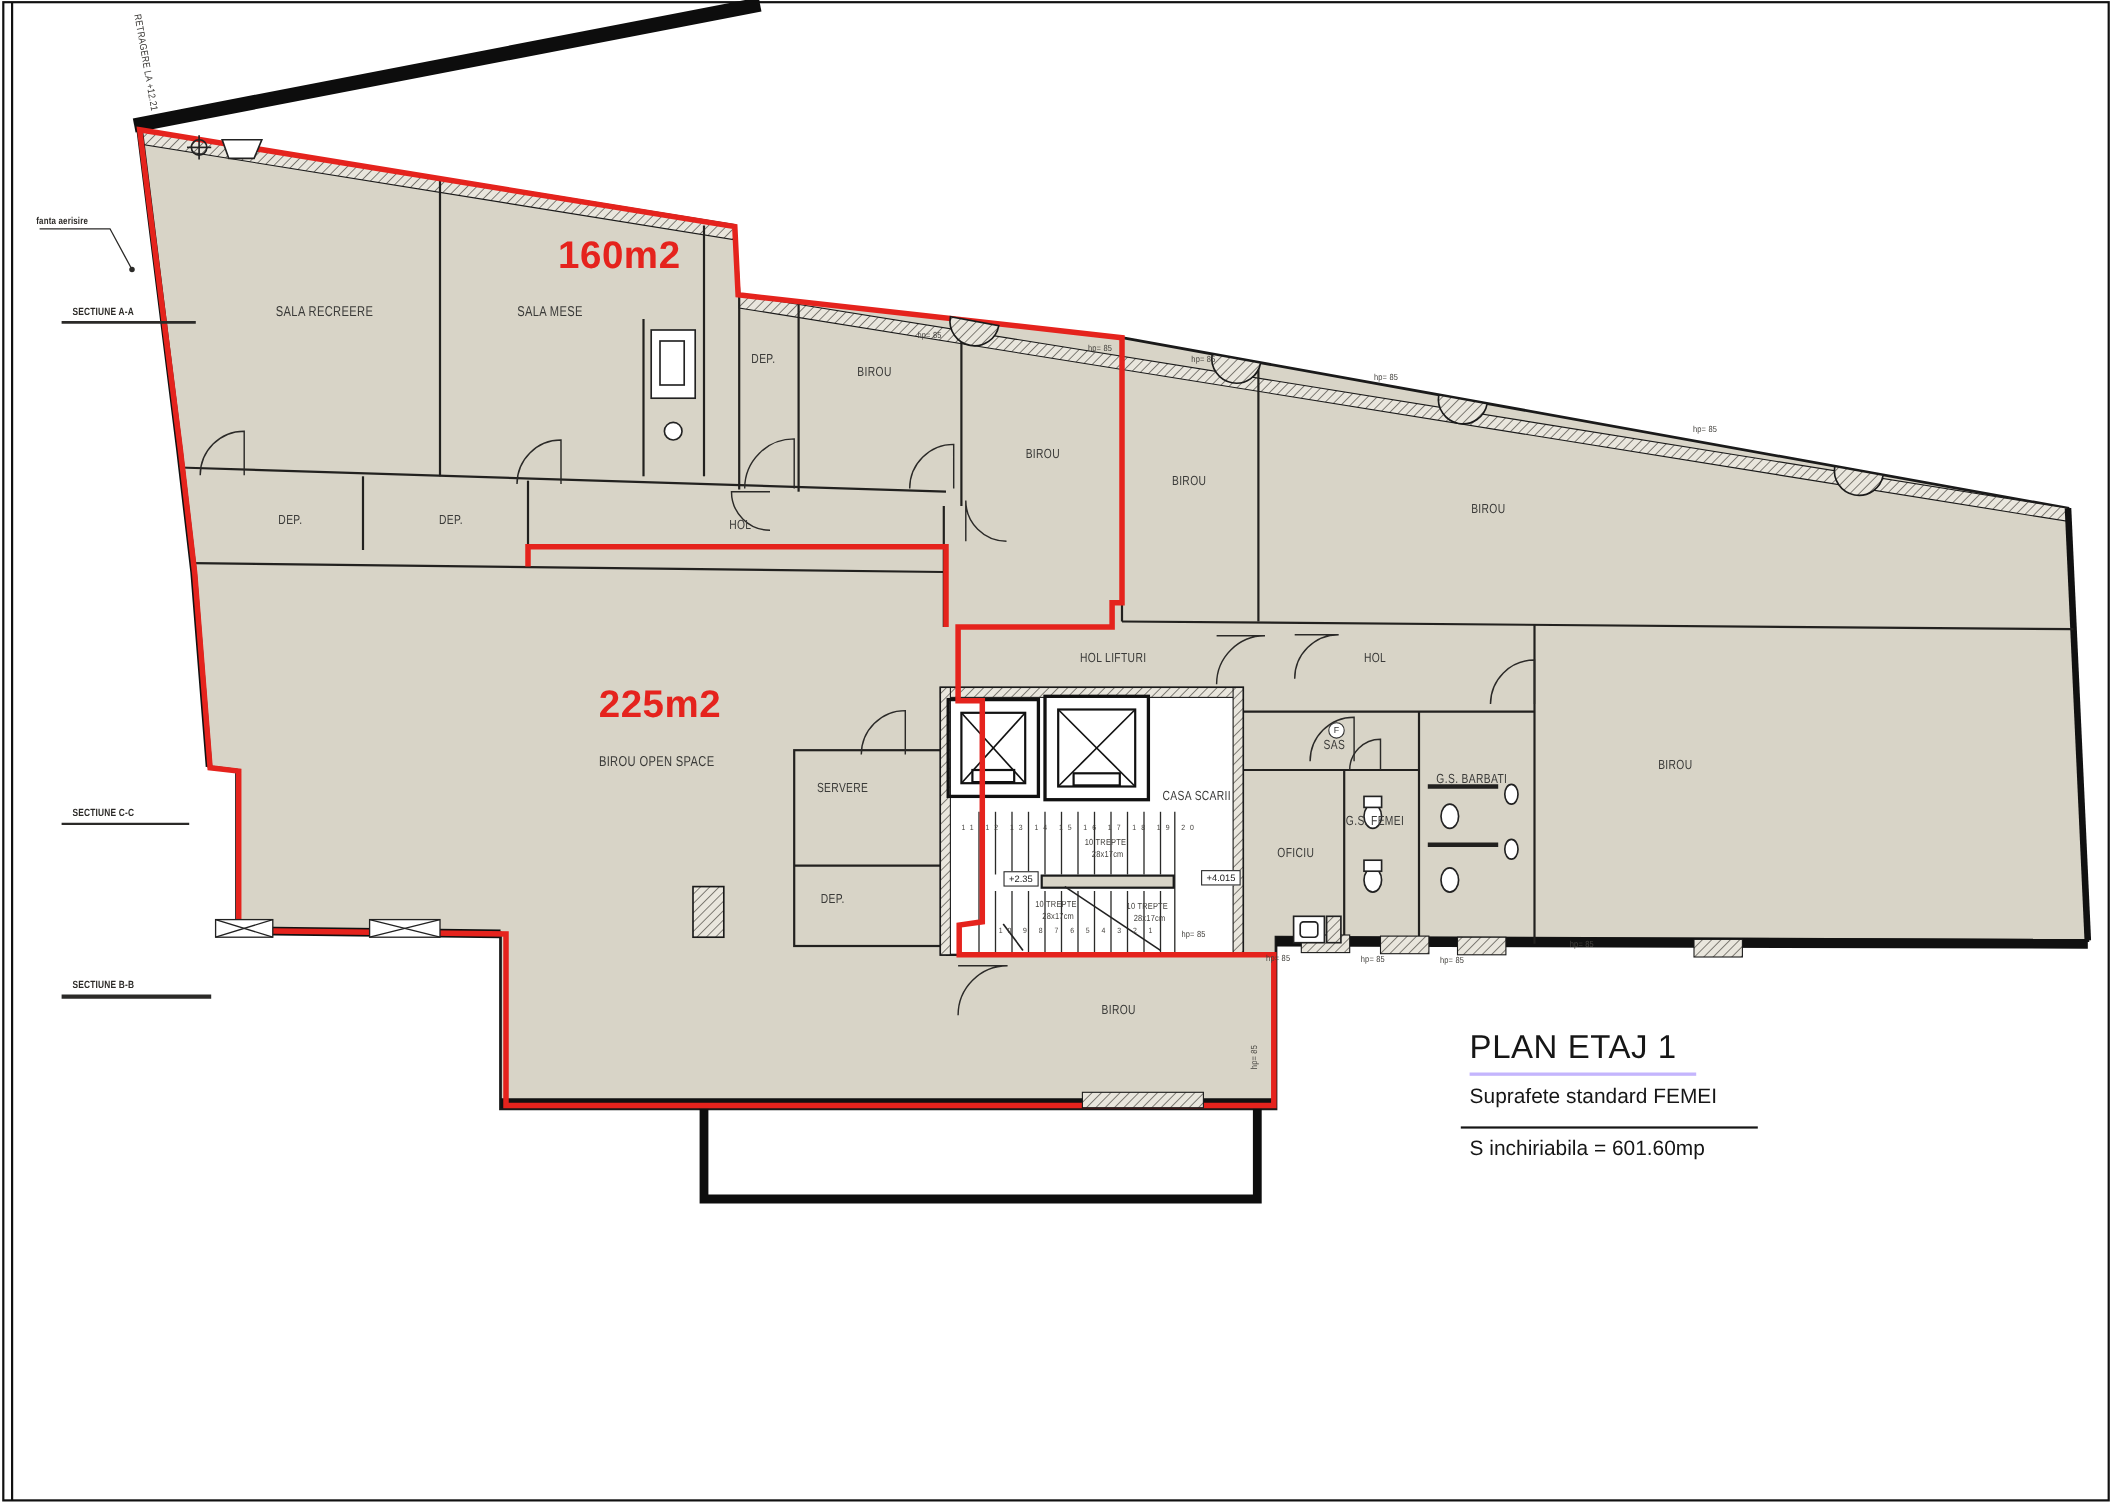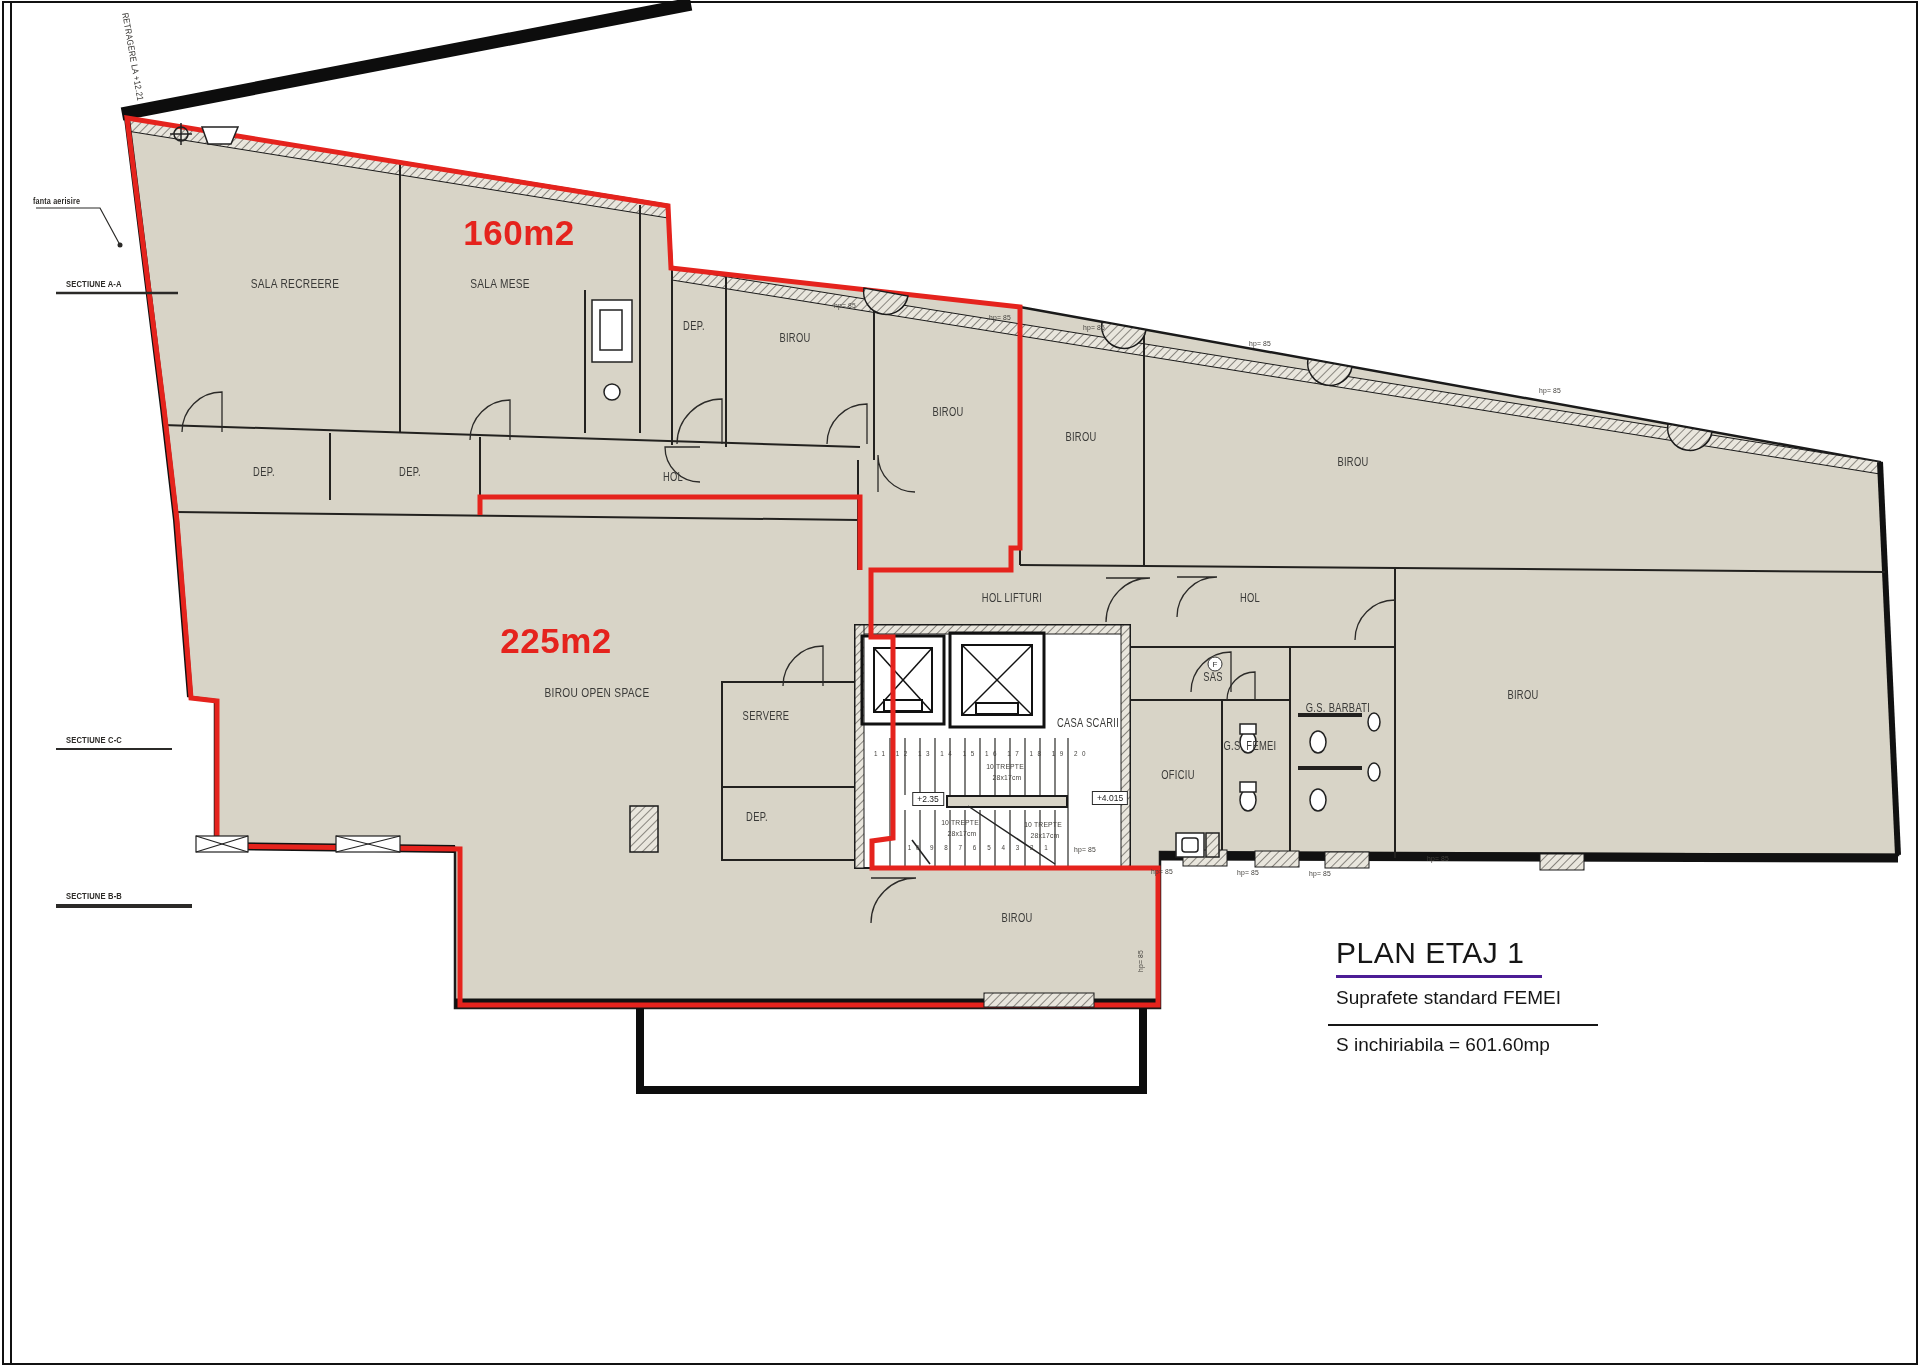--- a/index.html
+++ b/index.html
@@ -9,21 +9,21 @@
   }
   svg.plan{position:absolute;left:0;top:0;}
   .lbl{
     position:absolute;white-space:nowrap;color:#3a3a38;
     font-size:12px;letter-spacing:.4px;
     transform:translate(-50%,-50%) scaleX(.78);
   }
   .lbl.big{font-size:13px;}
   .zone{
     position:absolute;white-space:nowrap;color:#e5231d;font-weight:bold;
-    font-size:35px;letter-spacing:.5px;transform:translate(-50%,-50%);
+    font-size:35px;letter-spacing:.5px;transform:translate(-50%,-50%);margin-left:44px;
   }
   .tiny{
     position:absolute;white-space:nowrap;color:#44423e;font-size:8px;
     letter-spacing:.2px;transform:translate(-50%,-50%) scaleX(.85);
   }
   .tiny.vert{transform:translate(-50%,-50%) rotate(-90deg) scaleX(.85);}
   .nums{
     position:absolute;white-space:nowrap;color:#44423e;font-size:7px;
     letter-spacing:5px;transform:translate(-50%,-50%) scaleX(.9);
   }
@@ -44,21 +44,21 @@
     transform:scaleX(.8);transform-origin:0 0;font-weight:bold;letter-spacing:.2px;
   }
   .f-symbol{
     position:absolute;width:13px;height:13px;border:1px solid #333;border-radius:50%;
     color:#333;font-size:8px;line-height:13px;text-align:center;
     transform:translate(-50%,-50%);background:#fff;
   }
   .title-block{position:absolute;left:1336px;top:936px;color:#161616;}
   .tb-title{
     font-size:30px;letter-spacing:.5px;display:inline-block;
-    border-bottom:3px solid #4c1d95;padding-bottom:5px;padding-right:18px;
+    border-bottom:3px solid #c4b5fd;padding-bottom:5px;padding-right:18px;
   }
   .tb-sub{font-size:19px;margin-top:9px;}
   .tb-line{position:absolute;left:1328px;top:1024px;width:270px;border-top:2px solid #161616;}
   .tb-area{position:absolute;left:1336px;top:1034px;font-size:19px;color:#161616;}
 </style>
 </head>
 <body>
 
 <div class="canvas">
 

